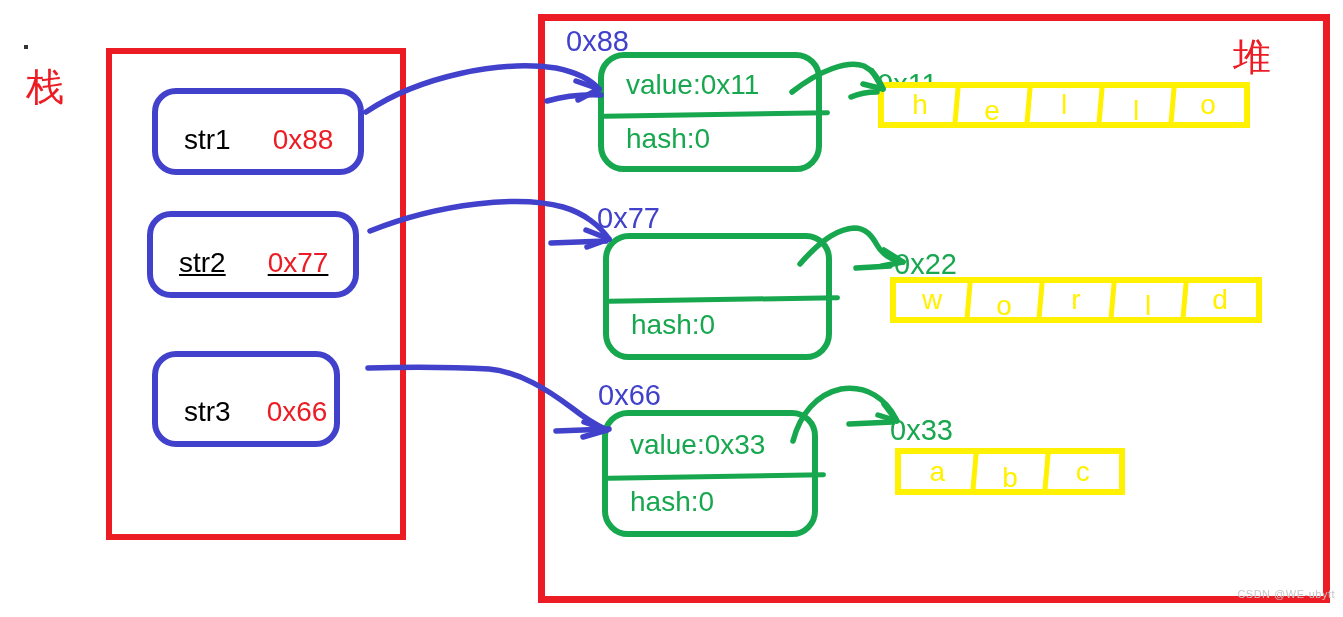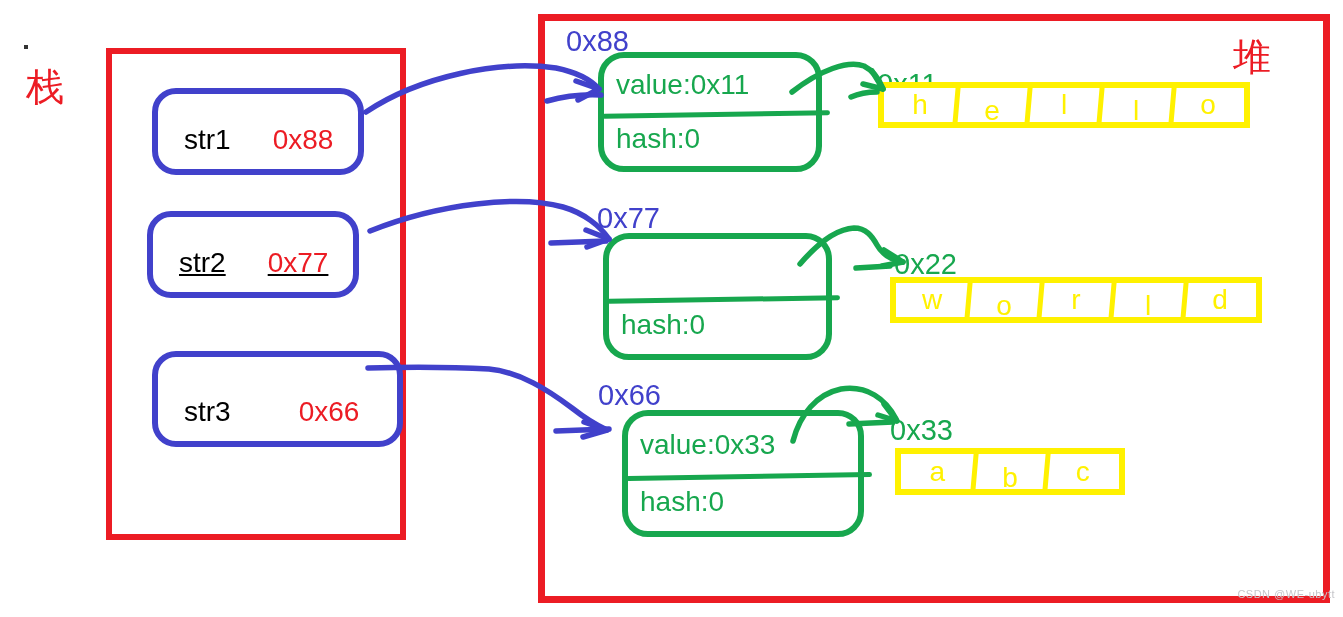--- a/index.html
+++ b/index.html
@@ -22,33 +22,33 @@
   .heap-rect  { left: 538px; top: 14px; width: 792px; height: 589px; border: 7px solid var(--red); }
 
   
   .var-box {
     position: absolute; border: 6px solid var(--blue); border-radius: 24px;
     display: flex; align-items: flex-end; padding: 0 0 13px 26px; gap: 42px;
     font-size: 28px; background: #fff;
   }
   .var1 { left: 152px; top: 88px;  width: 212px; height: 87px; }
   .var2 { left: 147px; top: 211px; width: 212px; height: 87px; text-decoration: underline; }
-  .var3 { left: 152px; top: 351px; width: 251px; height: 96px; gap: 68px; }
+  .var3 { left: 152px; top: 351px; width: 188px; height: 96px; gap: 36px; }
   .var-name { color: var(--black); }
   .var-addr { color: var(--red); }
 
   
   .obj-box {
     position: absolute; border: 6px solid var(--green); border-radius: 26px;
     color: var(--green); font-size: 28px; background: #fff;
   }
   .obj1 { left: 598px; top: 52px;  width: 224px; height: 120px; }
   .obj2 { left: 603px; top: 233px; width: 229px; height: 127px; }
-  .obj3 { left: 602px; top: 410px; width: 242px; height: 127px; margin-left: 20px; }
-  .obj-row { position: absolute; left: 12px; right: 0; height: 50%; display: flex; align-items: center; }
+  .obj3 { left: 602px; top: 410px; width: 216px; height: 127px; }
+  .obj-row { position: absolute; left: 0; right: 0; height: 50%; display: flex; align-items: center; padding-left: 22px; }
   .obj-value { top: 0; }
   .obj-hash { bottom: 0; text-align: center; }
   .obj-divider {
     position: absolute; left: -2px; top: 50%; width: calc(100% + 16px); height: 5px;
     background: var(--green); transform: rotate(-0.9deg); border-radius: 3px;
   }
 
   .addr-label { position: absolute; font-size: 29px; line-height: 1; }
   .addr-blue { color: var(--blue); }
   .addr-green { color: var(--green); }

